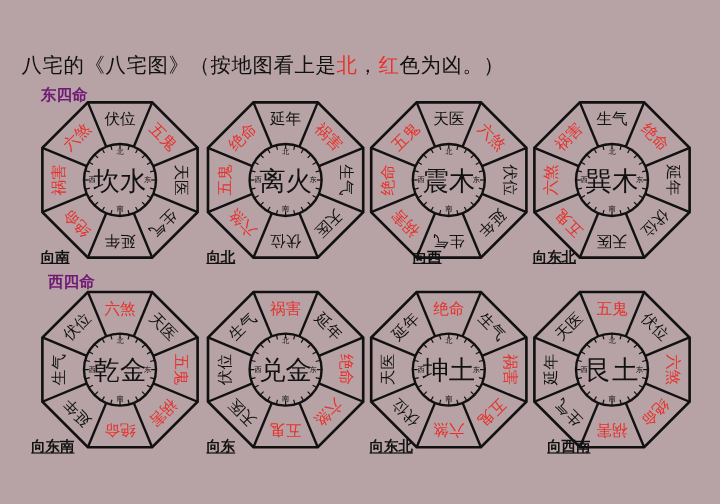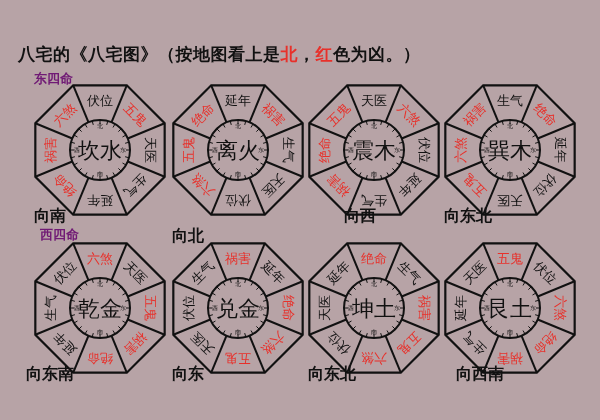--- a/index.html
+++ b/index.html
@@ -1,20 +1,20 @@
 <!DOCTYPE html>
 <html><head>
 <meta charset="utf-8">
 <style>
   html,body{margin:0;padding:0;}
   body{width:600px;height:420px;background:#b7a3a6;position:relative;overflow:hidden;font-family:"DejaVu Sans",sans-serif;}
-  .title{position:absolute;left:18px;top:43px;font-size:17px;font-weight:bold;color:#111;letter-spacing:0.5px;white-space:nowrap;}
+  .title{position:absolute;left:18px;top:43px;font-size:17px;font-weight:normal;color:#111;letter-spacing:0.5px;white-space:nowrap;}
   .title .red{color:#e8302a;}
   .section{position:absolute;font-size:13px;font-weight:bold;color:#701a75;}
-  .dir{position:absolute;font-size:16px;font-weight:bold;color:#111;}
+  .dir{position:absolute;font-size:12px;font-weight:bold;color:#111;text-decoration:underline;}
   svg.oct{position:absolute;overflow:visible;}
 </style>
 </head>
 <body>
 
 <div class="title"><span>八宅的《八宅图》（按地图看上是</span><span class="red">北</span><span>，</span><span class="red">红</span><span>色为凶。）</span></div>
 
 <div class="section" style="left:34px;top:70px;">东四命</div>
 <div class="section" style="left:40px;top:226px;">西四命</div>
 
@@ -111,21 +111,21 @@
       <text x="0" y="8" font-size="22" text-anchor="middle" fill="#111111" font-family="DejaVu Serif, serif">离火</text>
       <text x="0" y="0" font-size="13" text-anchor="middle" dominant-baseline="central" fill="#111111" transform="translate(0.00,-50.00) rotate(0)" font-family="DejaVu Sans, sans-serif">延年</text>
       <text x="0" y="0" font-size="13" text-anchor="middle" dominant-baseline="central" fill="#e8302a" transform="translate(35.36,-35.36) rotate(45)" font-family="DejaVu Sans, sans-serif">祸害</text>
       <text x="0" y="0" font-size="13" text-anchor="middle" dominant-baseline="central" fill="#111111" transform="translate(50.00,0.00) rotate(90)" font-family="DejaVu Sans, sans-serif">生气</text>
       <text x="0" y="0" font-size="13" text-anchor="middle" dominant-baseline="central" fill="#111111" transform="translate(35.36,35.36) rotate(135)" font-family="DejaVu Sans, sans-serif">天医</text>
       <text x="0" y="0" font-size="13" text-anchor="middle" dominant-baseline="central" fill="#111111" transform="translate(0.00,50.00) rotate(180)" font-family="DejaVu Sans, sans-serif">伏位</text>
       <text x="0" y="0" font-size="13" text-anchor="middle" dominant-baseline="central" fill="#e8302a" transform="translate(-35.36,35.36) rotate(225)" font-family="DejaVu Sans, sans-serif">六煞</text>
       <text x="0" y="0" font-size="13" text-anchor="middle" dominant-baseline="central" fill="#e8302a" transform="translate(-50.00,0.00) rotate(270)" font-family="DejaVu Sans, sans-serif">五鬼</text>
       <text x="0" y="0" font-size="13" text-anchor="middle" dominant-baseline="central" fill="#e8302a" transform="translate(-35.36,-35.36) rotate(-45)" font-family="DejaVu Sans, sans-serif">绝命</text>
     </svg>
-    <div class="dir" style="left: 172px; top: 206px; margin-top: 20px;">向北</div>
+    <div class="dir" style="left: 172px; top: 206px;">向北</div>
     <svg class="oct" width="160" height="160" viewBox="-80 -80 160 160" style="left: 294px; top: 70px;">
       <polygon points="-26.78784026555628,-64.67156727579007 26.787840265556287,-64.67156727579007 64.67156727579007,-26.787840265556284 64.67156727579007,26.787840265556284 26.787840265556287,64.67156727579007 -26.78784026555628,64.67156727579007 -64.67156727579007,26.78784026555629 -64.67156727579008,-26.787840265556245" fill="none" stroke="#111111" stroke-width="2.2"></polygon>
       <line x1="-11.480502970952692" y1="-27.7163859753386" x2="-26.78784026555628" y2="-64.67156727579007" stroke="#111111" stroke-width="2"></line>
       <line x1="11.480502970952696" y1="-27.7163859753386" x2="26.787840265556287" y2="-64.67156727579007" stroke="#111111" stroke-width="2"></line>
       <line x1="27.7163859753386" y1="-11.480502970952694" x2="64.67156727579007" y2="-26.787840265556284" stroke="#111111" stroke-width="2"></line>
       <line x1="27.7163859753386" y1="11.480502970952694" x2="64.67156727579007" y2="26.787840265556284" stroke="#111111" stroke-width="2"></line>
       <line x1="11.480502970952696" y1="27.7163859753386" x2="26.787840265556287" y2="64.67156727579007" stroke="#111111" stroke-width="2"></line>
       <line x1="-11.480502970952692" y1="27.7163859753386" x2="-26.78784026555628" y2="64.67156727579007" stroke="#111111" stroke-width="2"></line>
       <line x1="-27.7163859753386" y1="11.480502970952697" x2="-64.67156727579007" y2="26.78784026555629" stroke="#111111" stroke-width="2"></line>
       <line x1="-27.71638597533861" y1="-11.480502970952678" x2="-64.67156727579008" y2="-26.787840265556245" stroke="#111111" stroke-width="2"></line>

